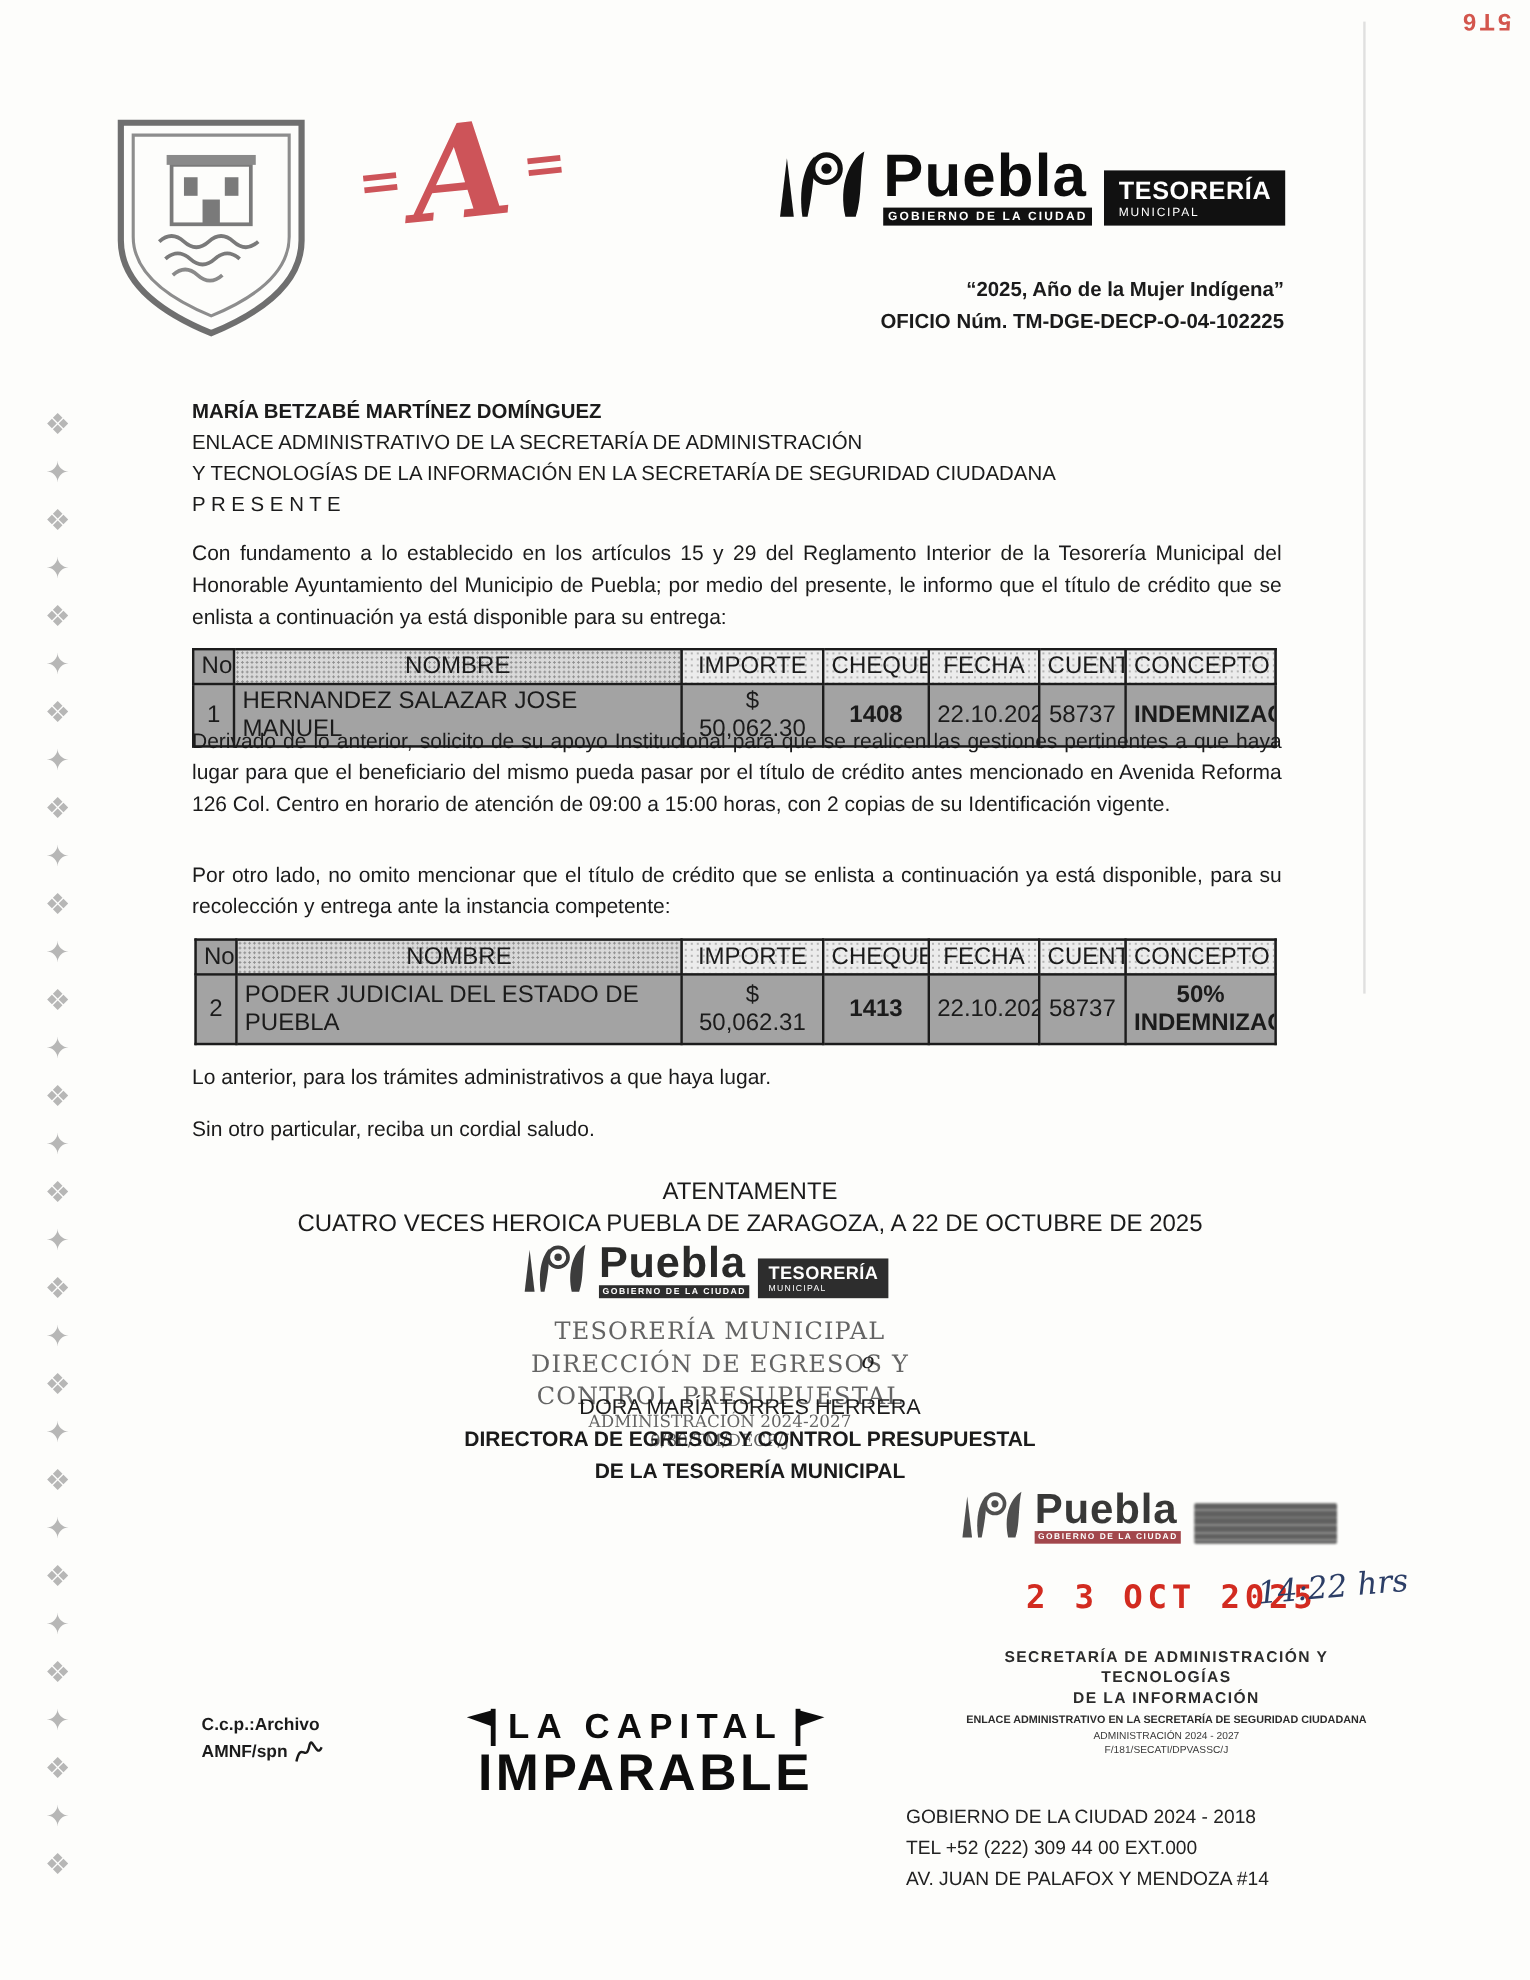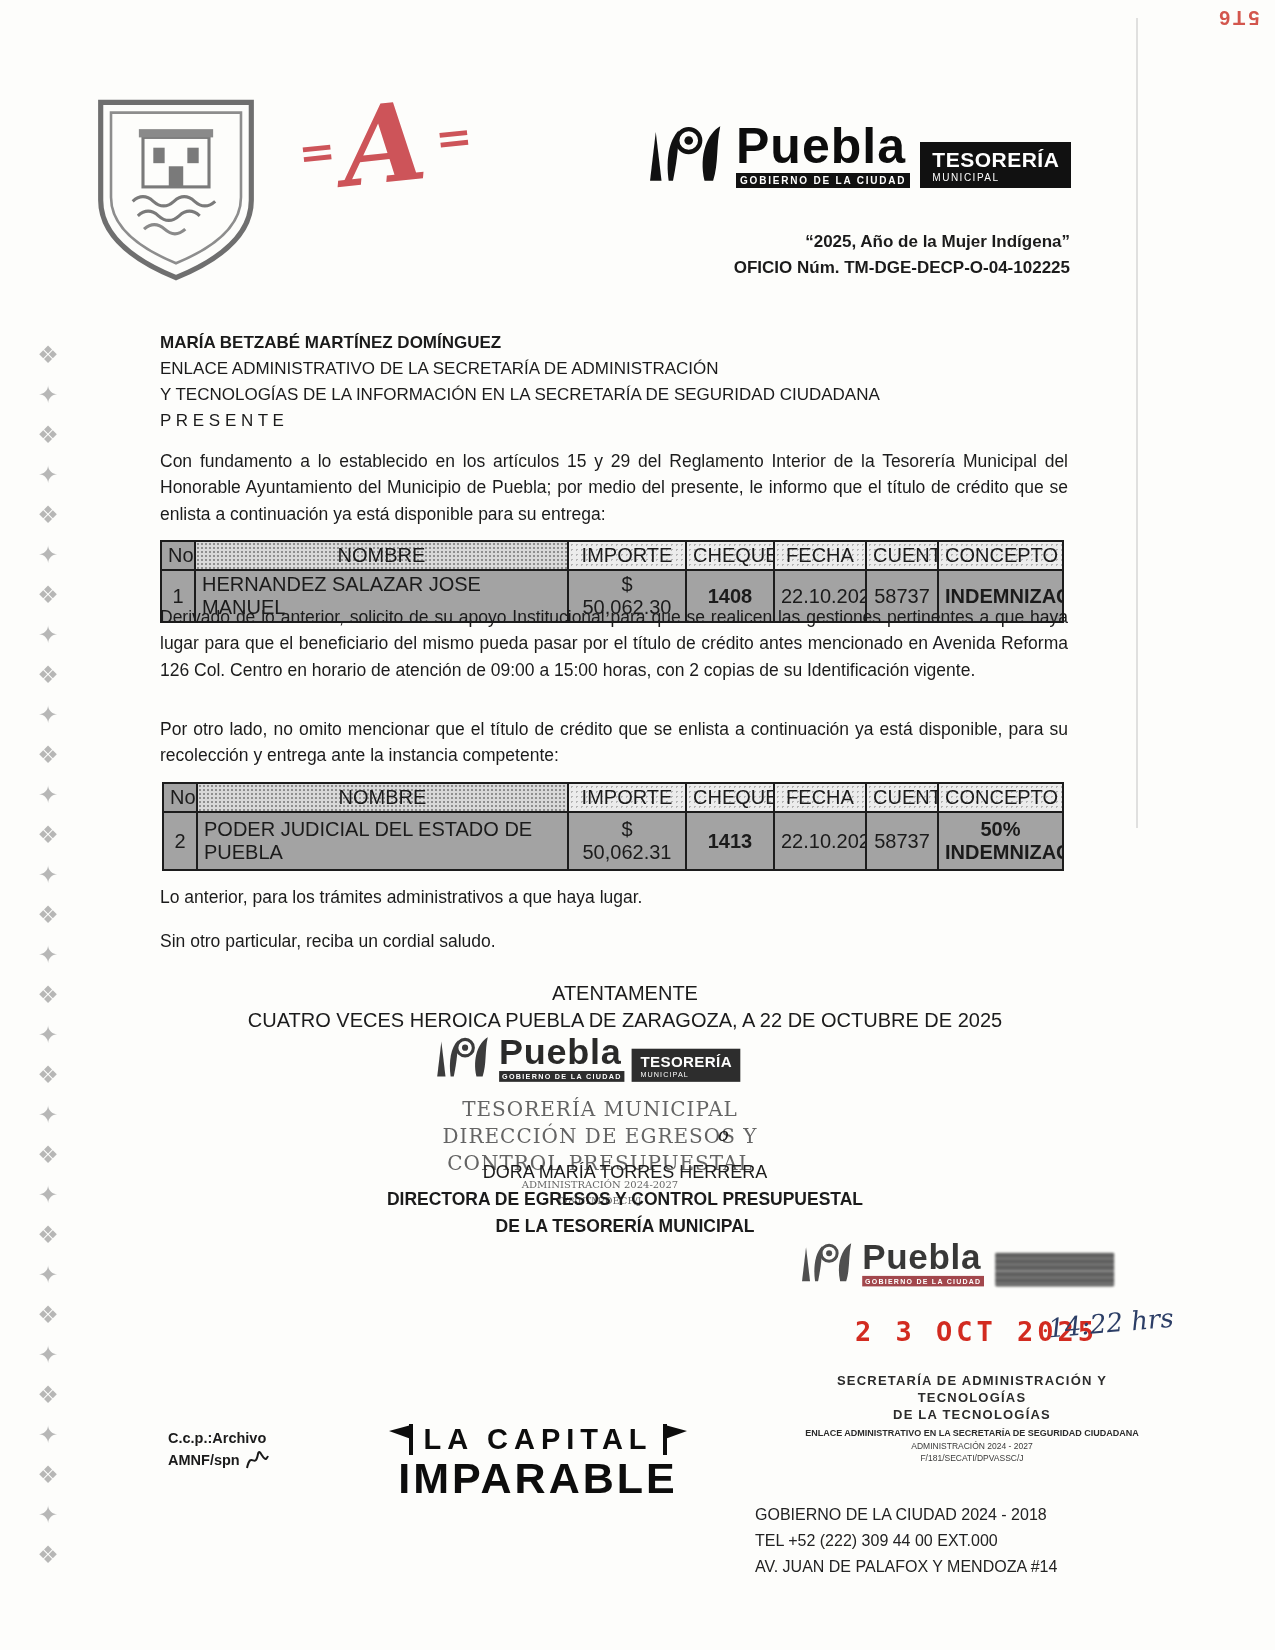--- a/index.html
+++ b/index.html
@@ -65,21 +65,21 @@
 
   .center-line { left:160px; width:930px; text-align:center; font-weight:normal; font-size:20px; }
   .atentamente { top:982px; }
   .citydate { top:1009px; }
 
   .stamp-mid { left:430px; top:1030px; transform:scale(.72); transform-origin:top left;
     opacity:.88; z-index:3; }
   .stamp-lines { left:430px; top:1096px; width:340px; text-align:center; color:#4a4a4a;
     font-family:"DejaVu Serif", serif; opacity:.85; z-index:2; }
   .st-big { font-size:20px; line-height:27px; letter-spacing:1px; }
-  .st-sm  { font-size:10px; line-height:16px; }
+  .st-sm  { font-size:14px; line-height:16px; }
   .hand-o { left:718px; top:1124px; font-family:"DejaVu Serif", serif; font-style:italic;
     font-size:18px; z-index:4; }
 
   .sig-block { left:160px; top:1158px; width:930px; text-align:center; z-index:5; }
   .sig-name  { font-size:18px; font-weight:normal; line-height:28px; }
   .sig-title { font-size:17.5px; font-weight:bold; line-height:27px; }
 
   .stamp-br { left:795px; top:1236px; transform:scale(.7); transform-origin:top left;
     opacity:.82; z-index:3; }
   .stamp-br .pl-strip { background:#8f2026; }
@@ -293,21 +293,21 @@
       </div>
       <div class="blur-box"></div>
     </div>
   </div>
 
   <div class="abs date-stamp">2 3 OCT 2025</div>
   <div class="abs hand-time">14:22 hrs</div>
 
   <div class="abs receipt-stamp">
     <div class="rs1">SECRETARÍA DE ADMINISTRACIÓN Y TECNOLOGÍAS</div>
-    <div class="rs2">DE LA TECNOLOGÍAS</div>
+    <div class="rs2">DE LA INFORMACIÓN</div>
     <div class="rs3">ENLACE ADMINISTRATIVO EN LA SECRETARÍA DE SEGURIDAD CIUDADANA</div>
     <div class="rs4">ADMINISTRACIÓN 2024 - 2027</div>
     <div class="rs5">F/181/SECATI/DPVASSC/J</div>
   </div>
 
   <div class="abs ccp">
     <div>C.c.p.:Archivo</div>
     <div class="ccp-row">
       <span>AMNF/spn</span>
       <svg width="26" height="24" viewBox="0 0 26 24">

